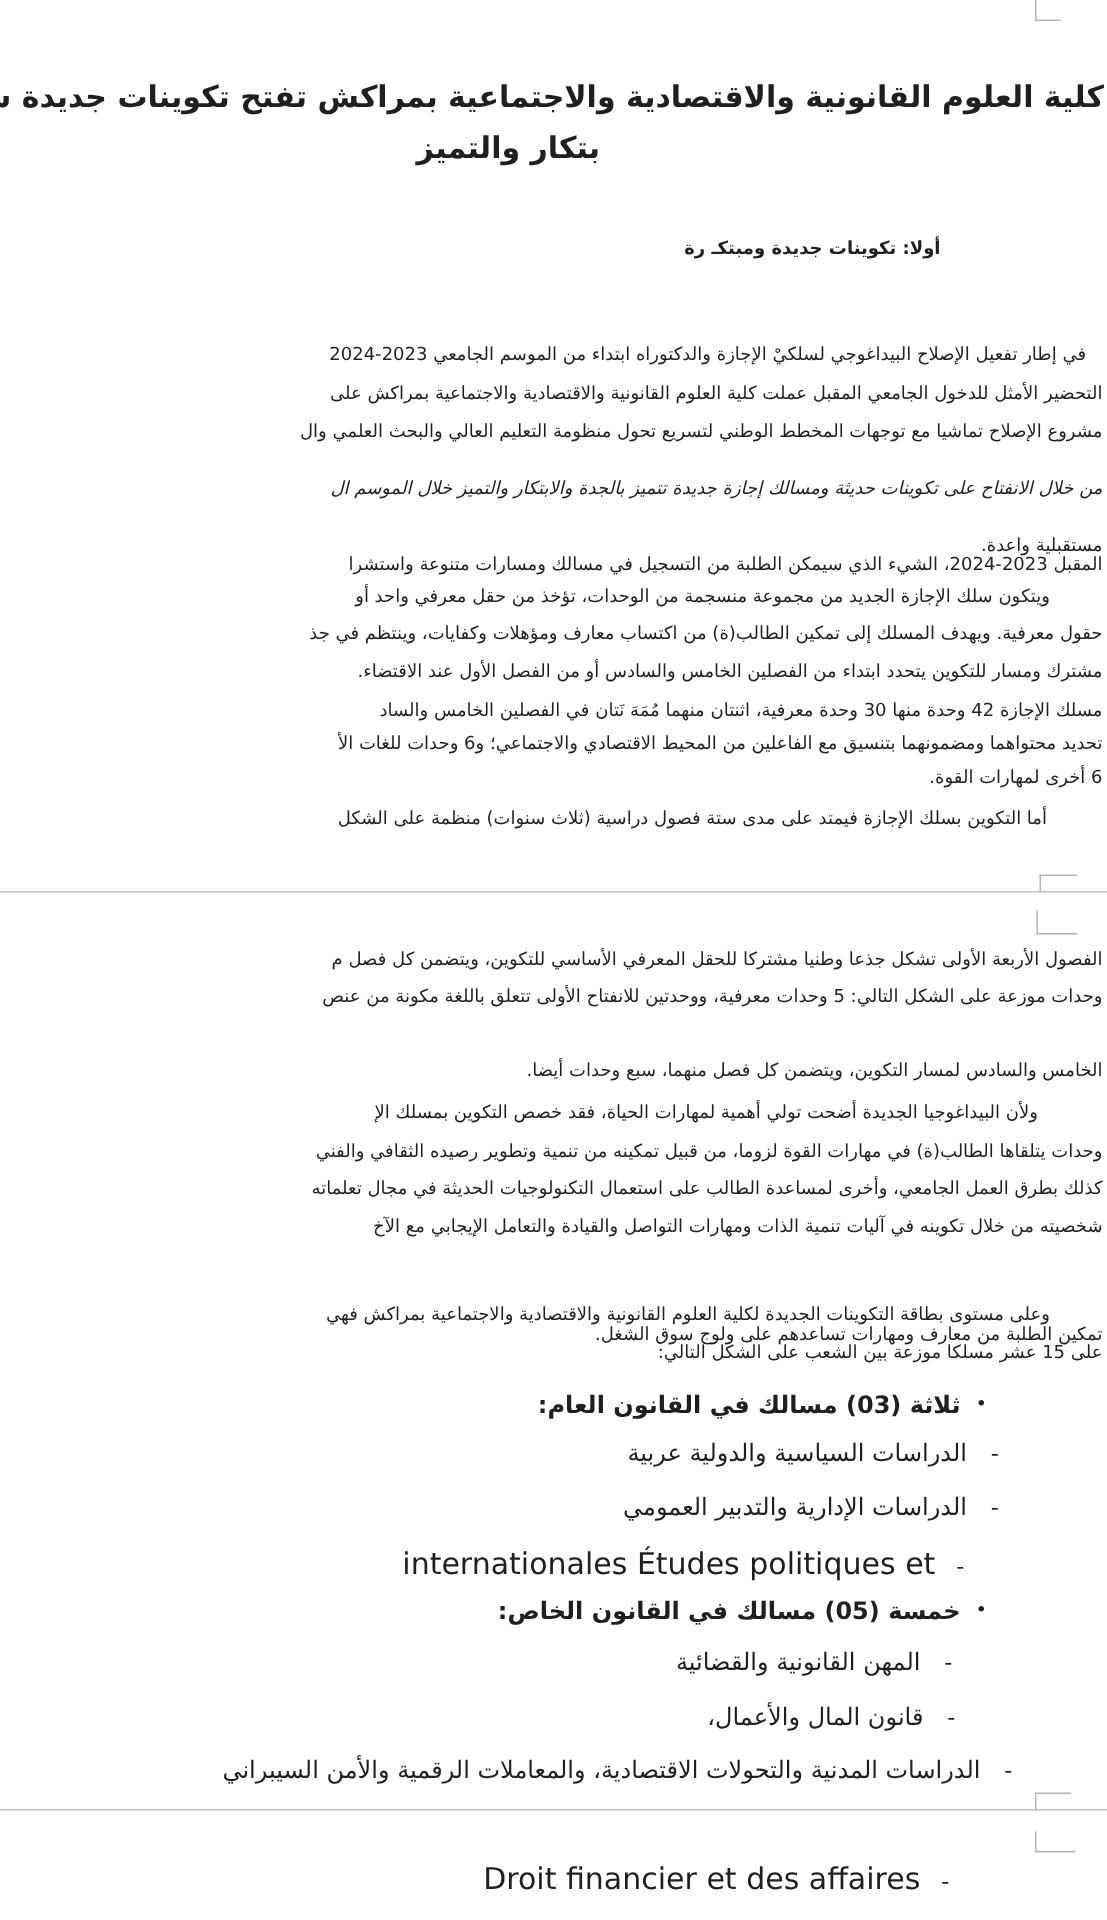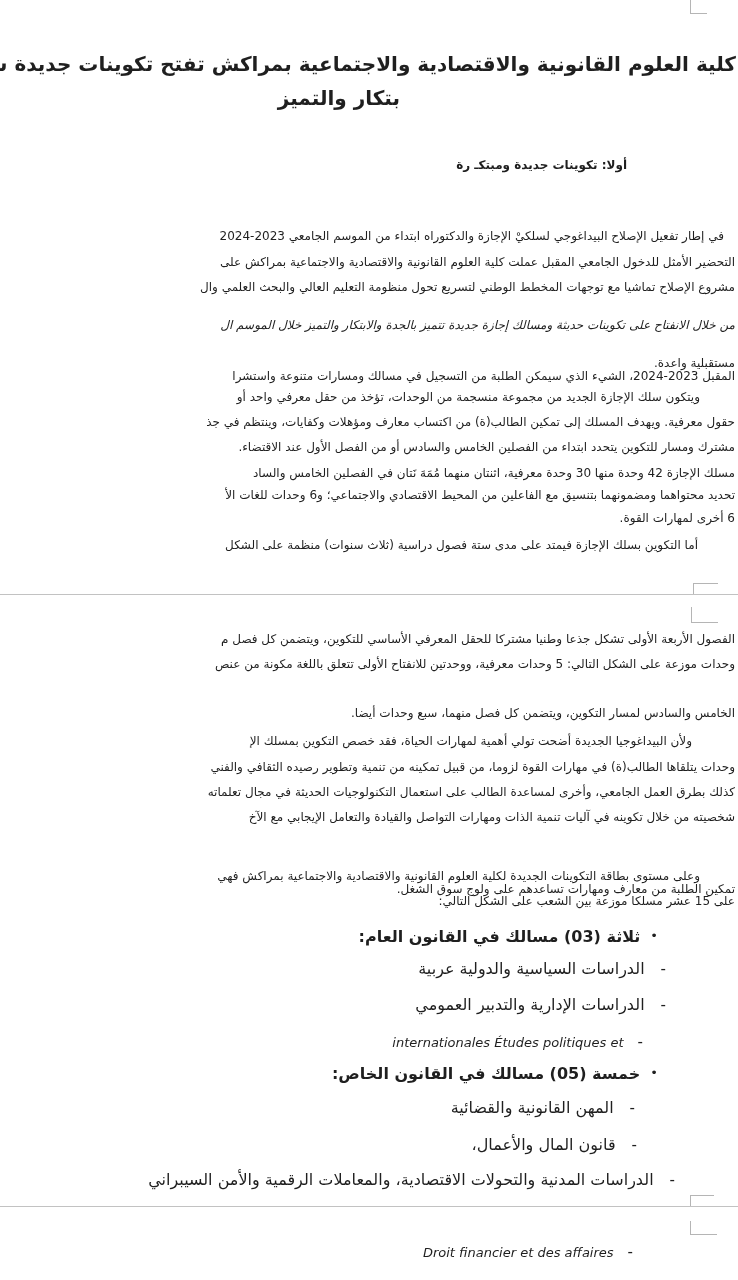--- a/index.html
+++ b/index.html
@@ -29,21 +29,21 @@
     display:flex;
     align-items:baseline;
     white-space:nowrap;
     font-size:16px;
     line-height:23px;
   }
   .bullet-line{gap:10px;}
   .dash-line{gap:16px;}
   .blt{font-size:13px;position:relative;top:-2px;}
   .dash{font-size:15px;}
-  .fr{direction:ltr;unicode-bidi:isolate;font-size:13px;font-style:italic;}
+  .fr{direction:ltr;unicode-bidi:isolate;font-size:20px;}
   .sep{
     position:absolute;left:0;width:738px;height:0;
     border-top:1px solid #c2c2c2;
   }
   .mark{position:absolute;}
   .mark-tl{border-top:1px solid #b5b5b5;border-left:1px solid #b5b5b5;}   
   .mark-bl{border-bottom:1px solid #b5b5b5;border-left:1px solid #b5b5b5;}
 </style>
 </head>
 <body>

